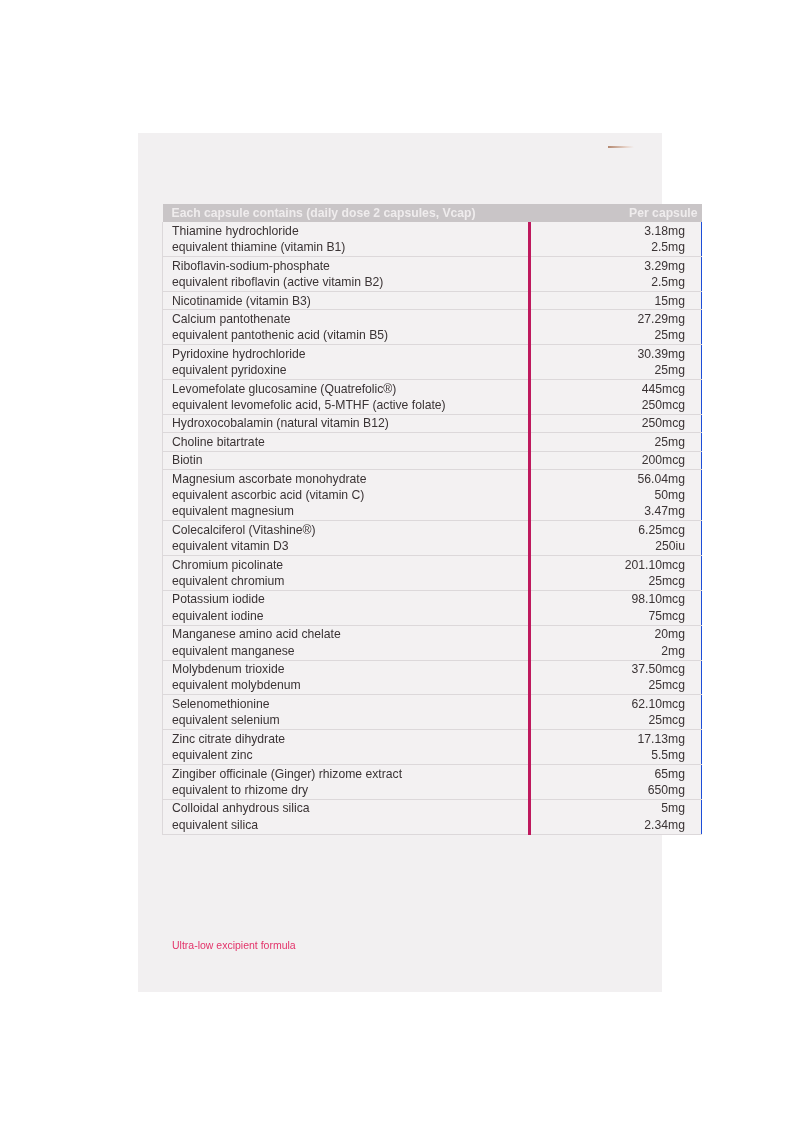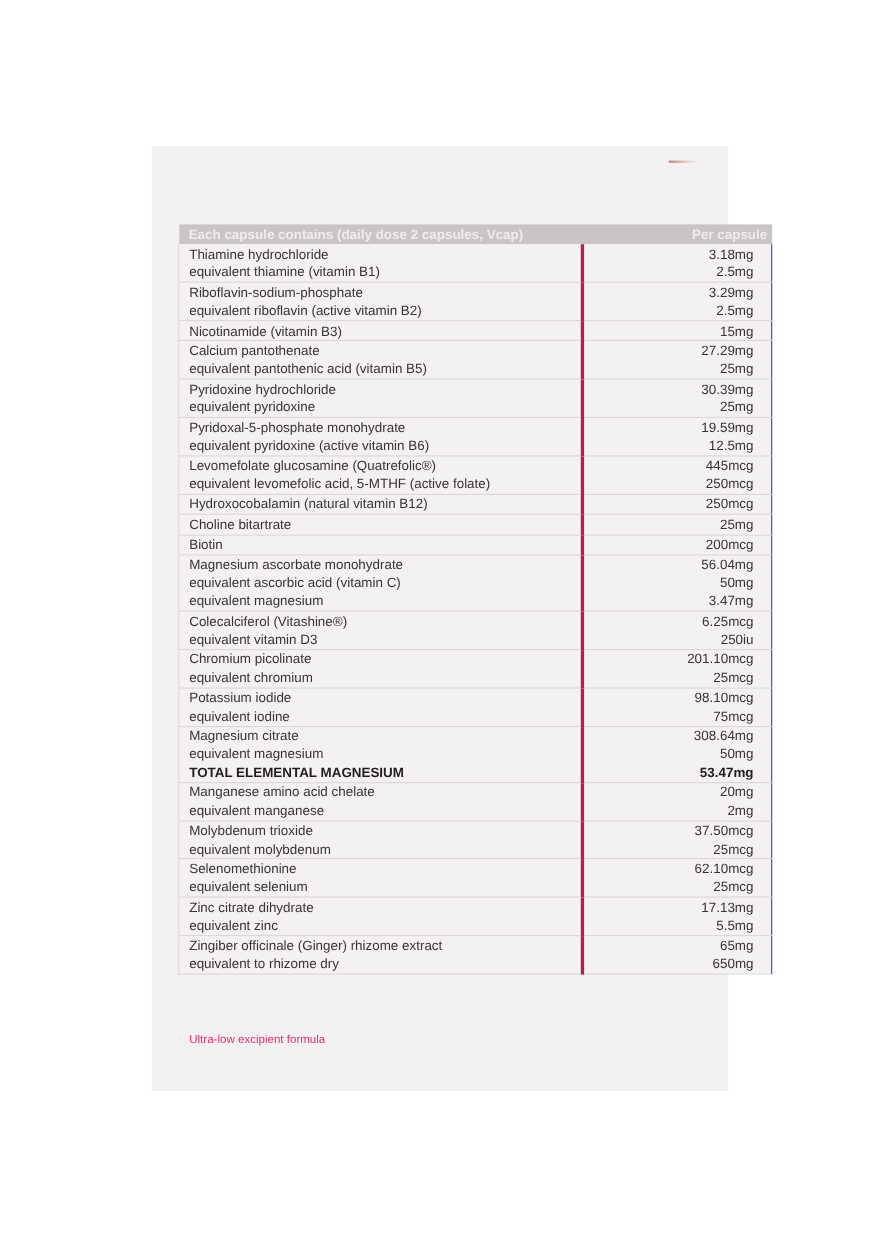--- a/index.html
+++ b/index.html
@@ -93,30 +93,20 @@
           <span class="line">Pyridoxine hydrochloride</span>
           <span class="line">equivalent pyridoxine</span>
         </td>
         <td class="amt">
           <span class="line">30.39mg</span>
           <span class="line">25mg</span>
         </td>
       </tr>
       <tr>
         <td class="name">
-          <span class="line">Pyridoxal-5-phosphate monohydrate</span>
-          <span class="line">equivalent pyridoxine (active vitamin B6)</span>
-        </td>
-        <td class="amt">
-          <span class="line">19.59mg</span>
-          <span class="line">12.5mg</span>
-        </td>
-      </tr>
-      <tr>
-        <td class="name">
           <span class="line">Levomefolate glucosamine (Quatrefolic®)</span>
           <span class="line">equivalent levomefolic acid, 5-MTHF (active folate)</span>
         </td>
         <td class="amt">
           <span class="line">445mcg</span>
           <span class="line">250mcg</span>
         </td>
       </tr>
       <tr>
         <td class="name">
@@ -179,32 +169,20 @@
           <span class="line">Potassium iodide</span>
           <span class="line">equivalent iodine</span>
         </td>
         <td class="amt">
           <span class="line">98.10mcg</span>
           <span class="line">75mcg</span>
         </td>
       </tr>
       <tr>
         <td class="name">
-          <span class="line">Magnesium citrate</span>
-          <span class="line">equivalent magnesium</span>
-          <span class="line bold">TOTAL ELEMENTAL MAGNESIUM</span>
-        </td>
-        <td class="amt">
-          <span class="line">308.64mg</span>
-          <span class="line">50mg</span>
-          <span class="line bold">53.47mg</span>
-        </td>
-      </tr>
-      <tr>
-        <td class="name">
           <span class="line">Manganese amino acid chelate</span>
           <span class="line">equivalent manganese</span>
         </td>
         <td class="amt">
           <span class="line">20mg</span>
           <span class="line">2mg</span>
         </td>
       </tr>
       <tr>
         <td class="name">
@@ -239,16 +217,26 @@
       <tr>
         <td class="name">
           <span class="line">Zingiber officinale (Ginger) rhizome extract</span>
           <span class="line">equivalent to rhizome dry</span>
         </td>
         <td class="amt">
           <span class="line">65mg</span>
           <span class="line">650mg</span>
         </td>
       </tr>
+      <tr>
+        <td class="name">
+          <span class="line">Colloidal anhydrous silica</span>
+          <span class="line">equivalent silica</span>
+        </td>
+        <td class="amt">
+          <span class="line">5mg</span>
+          <span class="line">2.34mg</span>
+        </td>
+      </tr>
     </tbody>
 </table>
 
 <div class="footnote">Ultra-low excipient formula</div>
 
 </body></html>

